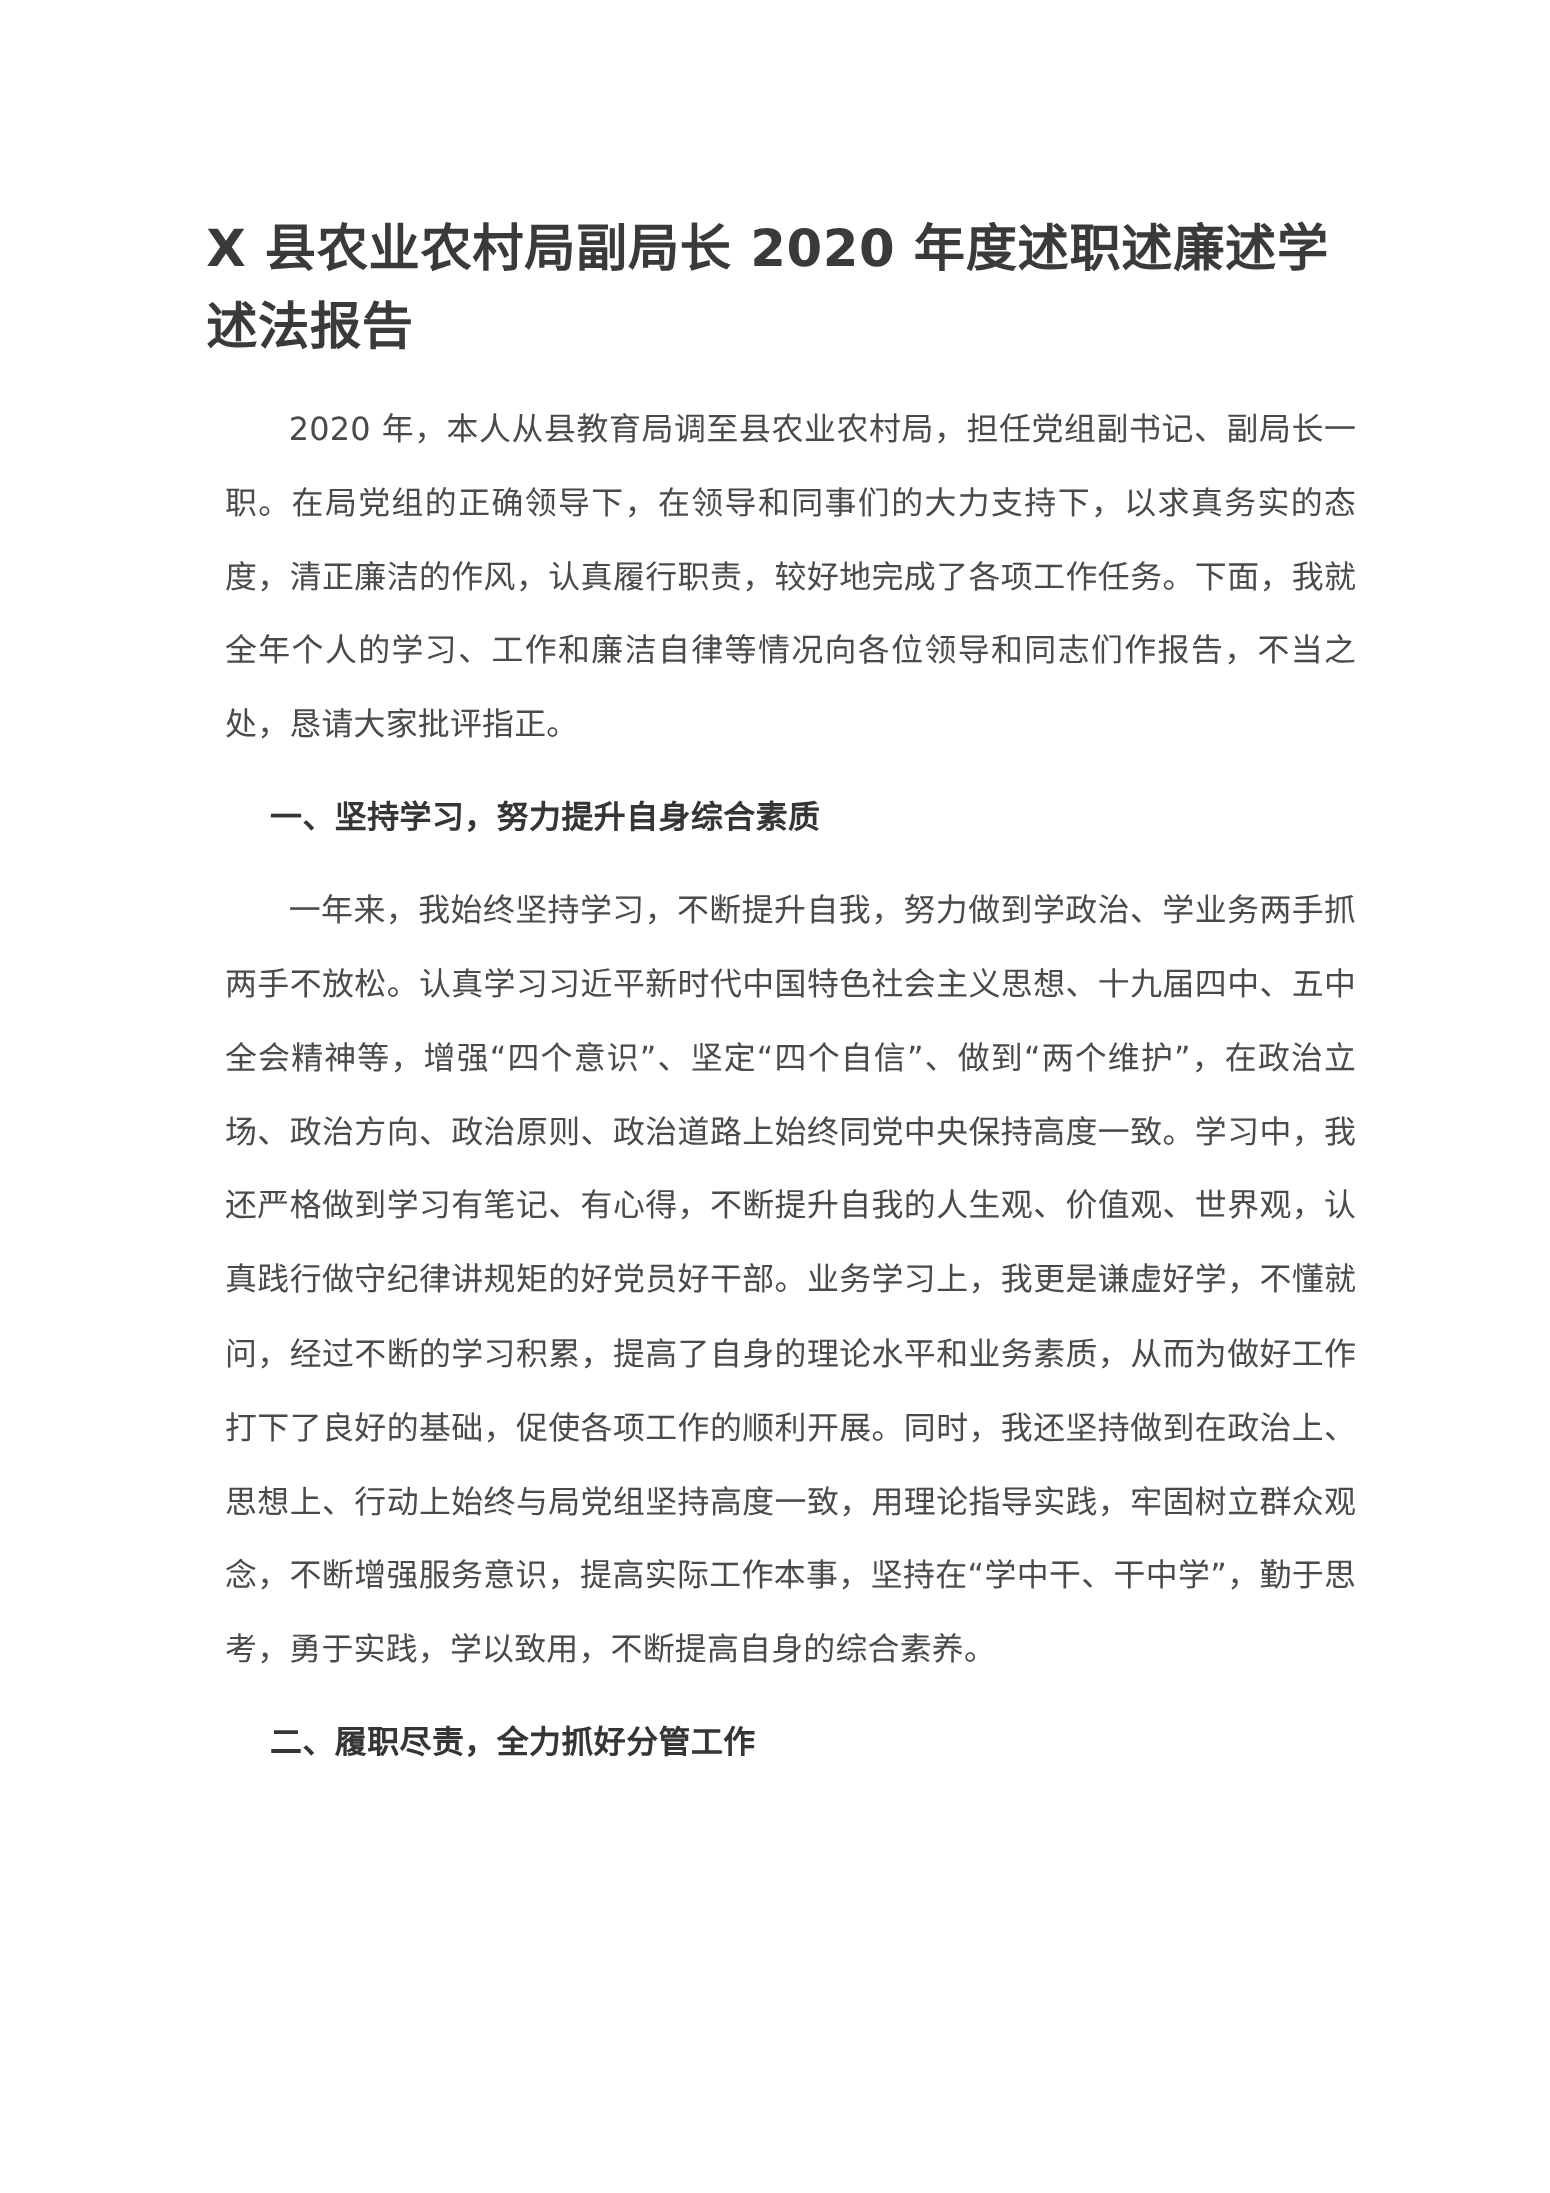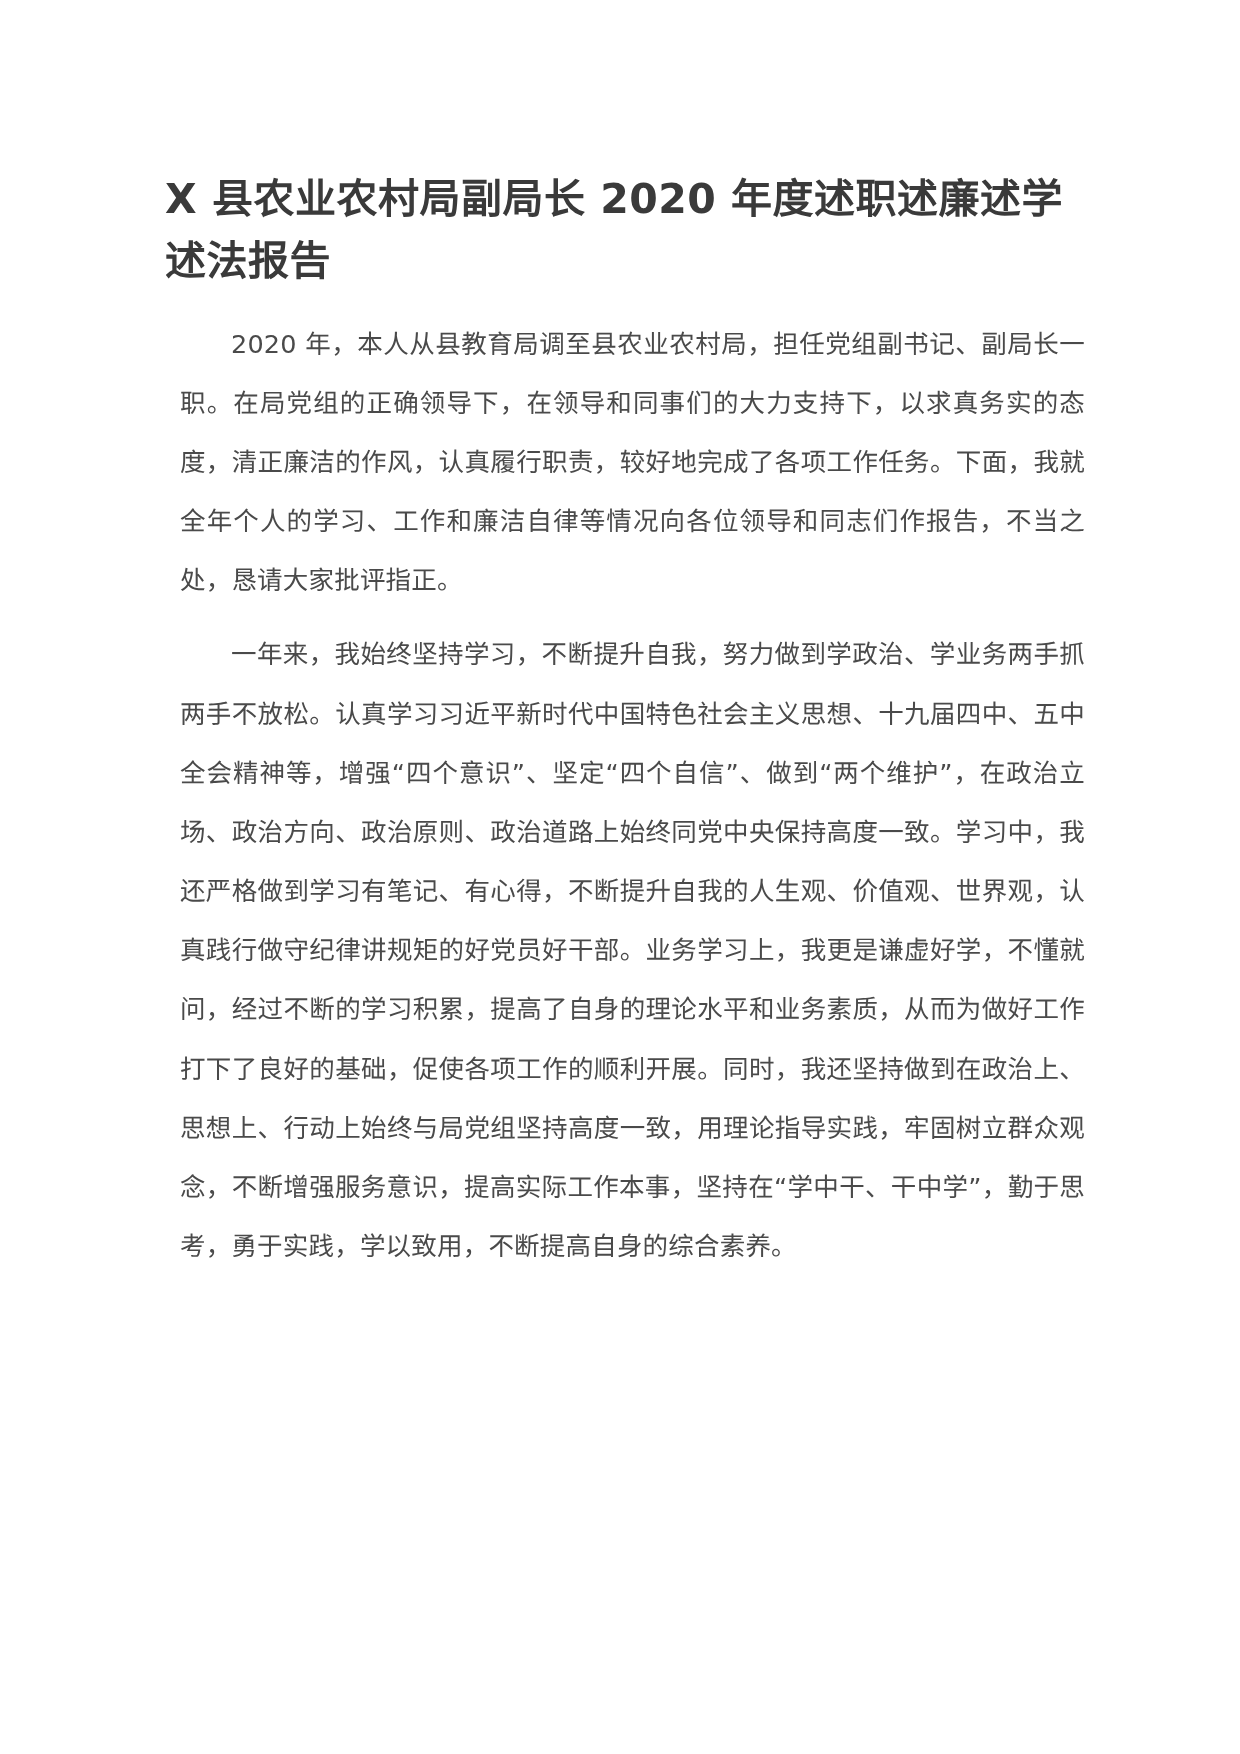--- a/index.html
+++ b/index.html
@@ -58,19 +58,21 @@
 <body>
 
 <div class="page">
 
   <h1 class="doc-title">X 县农业农村局副局长 2020 年度述职述廉述学述法报告</h1>
 
   <div class="doc-body">
 
     <p class="para">2020 年，本人从县教育局调至县农业农村局，担任党组副书记、副局长一职。在局党组的正确领导下，在领导和同事们的大力支持下，以求真务实的态度，清正廉洁的作风，认真履行职责，较好地完成了各项工作任务。下面，我就全年个人的学习、工作和廉洁自律等情况向各位领导和同志们作报告，不当之处，恳请大家批评指正。</p>
 
+    <p class="heading">一、坚持学习，努力提升自身综合素质</p>
 
     <p class="para">一年来，我始终坚持学习，不断提升自我，努力做到学政治、学业务两手抓两手不放松。认真学习习近平新时代中国特色社会主义思想、十九届四中、五中全会精神等，增强“四个意识”、坚定“四个自信”、做到“两个维护”，在政治立场、政治方向、政治原则、政治道路上始终同党中央保持高度一致。学习中，我还严格做到学习有笔记、有心得，不断提升自我的人生观、价值观、世界观，认真践行做守纪律讲规矩的好党员好干部。业务学习上，我更是谦虚好学，不懂就问，经过不断的学习积累，提高了自身的理论水平和业务素质，从而为做好工作打下了良好的基础，促使各项工作的顺利开展。同时，我还坚持做到在政治上、思想上、行动上始终与局党组坚持高度一致，用理论指导实践，牢固树立群众观念，不断增强服务意识，提高实际工作本事，坚持在“学中干、干中学”，勤于思考，勇于实践，学以致用，不断提高自身的综合素养。</p>
 
+    <p class="heading">二、履职尽责，全力抓好分管工作</p>
 
   </div>
 
 </div>
 
 </body></html>

